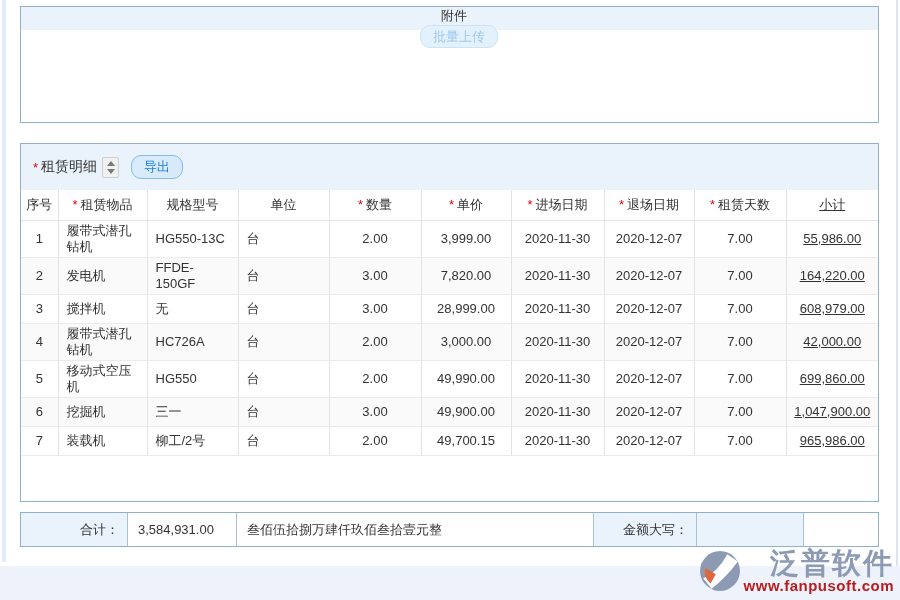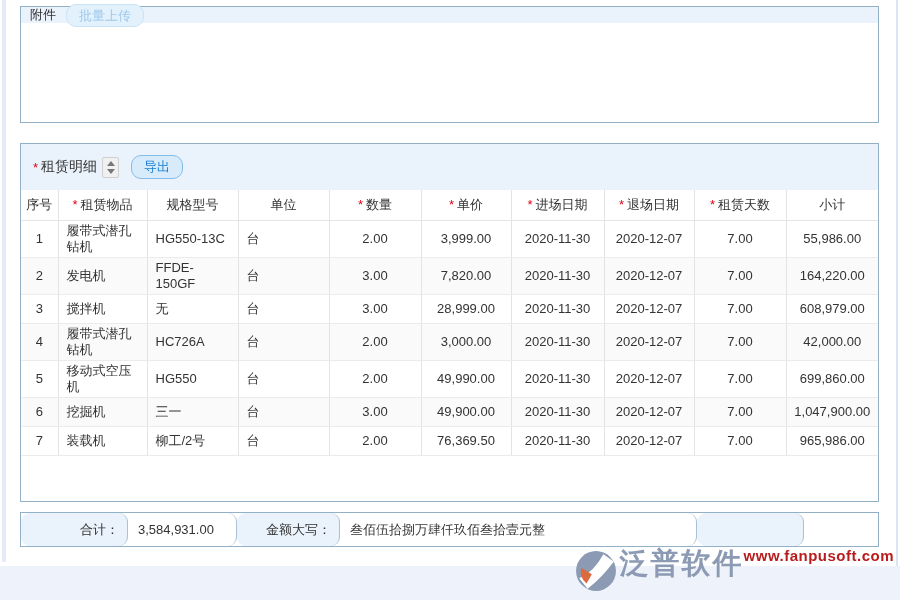--- a/index.html
+++ b/index.html
@@ -10,21 +10,21 @@
   }
   .left-strip { position:absolute; left:2px; top:0; width:4px; height:562px; background:#E3ECF8; }
   .right-line { position:absolute; left:896px; top:0; width:2px; height:566px; background:#DCE6F2; }
   .bottom-strip { position:absolute; left:0; top:566px; width:900px; height:34px; background:#EEF3FB; }
 
   .panel { position:absolute; left:20px; width:859px; background:#fff; border:1px solid #93B1C6; }
   .panel-attach { top:6px; height:117px; }
   .panel-rental { top:143px; height:359px; }
 
   .panel-header { background:#EAF2FB; display:flex; align-items:center; }
-  .panel-attach .panel-header { height:16px; padding-left:9px; }
+  .panel-attach .panel-header { height:23px; padding-left:9px;flex-direction:column; }
   .panel-rental .panel-header { height:46px; padding-left:12px; }
   .panel-title { font-size:13px; color:#333; }
   .panel-rental .panel-title { font-size:14px; }
   .req { color:#E60012; margin-right:3px; font-size:13px; }
 
   .btn-soft {
     margin-left:10px; height:23px; padding:0 12px; font-size:13px; line-height:21px;
     background:#E3F1FD; border:1px solid #C9E4F7; color:#9FC9EA; border-radius:10px; cursor:pointer;
   }
   .btn-export {
@@ -49,40 +49,40 @@
   .attach-table th.left { text-align:left; padding-left:18px; }
 
   
   .rental-table th {
     height:30px; text-align:center; border-right:1px solid #E3E3E3; border-bottom:1px solid #E5E5E5;
   }
   .rental-table td {
     height:29px; text-align:center; padding:2px 6px; line-height:16px;
     border-right:1px solid #E3E3E3; border-bottom:1px solid #EBEBEB;
   }
-  .rental-table th:last-child, .rental-table td:last-child { border-right:none; }
+  .rental-table th:last-child, .rental-table td:last-child { border-right:none;text-decoration:underline; }
   .rental-table tbody tr:nth-child(even) td { background:#FAFAFA; }
   .rental-table td.al { text-align:left; padding-left:8px; }
 
   
   .totals-bar {
     position:absolute; left:20px; top:512px; width:859px; height:35px;
     border:1px solid #93B1C6; display:flex; background:#fff;
   }
-  .tcell { height:100%; display:flex; align-items:center; border-right:1px solid #A9C1D4;border-radius:9px; }
+  .tcell { height:100%; display:flex; align-items:center; border-right:1px solid #A9C1D4; }
   .tcell:last-child { border-right:none; }
   .tcell.lab { background:#EAF2FB; justify-content:flex-end; padding-right:8px; }
   .tcell.val { background:#fff; justify-content:flex-start; padding-left:10px; }
   .tc1 { width:107px; } .tc2 { width:109px; } .tc3 { width:103px; }
   .tc4 { width:357px; } .tc5 { width:107px; } .tc6 { flex:1; }
 
   
   .footer-logo { position:absolute; right:6px; top:548px; display:flex; align-items:flex-start; }
   .logo-icon { width:42px; height:42px; margin-right:3px; margin-top:2px; }
-  .logo-texts { display:flex; flex-direction:row; text-align:right; }
+  .logo-texts { display:flex; flex-direction:column; text-align:right; }
   .brand { font-size:29px; font-weight:bold; color:#8C9BB3; letter-spacing:2px; line-height:30px; }
   .site-url { font-size:15px; font-weight:bold; color:#b91c1c; letter-spacing:0.5px; line-height:16px; }
 </style>
 </head>
 <body>
 
 <div class="left-strip"></div>
 <div class="right-line"></div>
 <div class="bottom-strip"></div>
 
@@ -202,35 +202,35 @@
         <td>2020-12-07</td>
         <td>7.00</td>
         <td>1,047,900.00</td>
       </tr>
       <tr>
         <td>7</td>
         <td class="al">装载机</td>
         <td class="al">柳工/2号</td>
         <td class="al">台</td>
         <td>2.00</td>
-        <td>76,369.50</td>
+        <td>49,700.15</td>
         <td>2020-11-30</td>
         <td>2020-12-07</td>
         <td>7.00</td>
         <td>965,986.00</td>
       </tr>
     </tbody>
   </table>
 </div>
 
 <div class="totals-bar">
   <div class="tcell lab tc1">合计：</div>
   <div class="tcell val tc2">3,584,931.00</div>
+  <div class="tcell val tc4">叁佰伍拾捌万肆仟玖佰叁拾壹元整</div>
   <div class="tcell lab tc3">金额大写：</div>
-  <div class="tcell val tc4">叁佰伍拾捌万肆仟玖佰叁拾壹元整</div>
   <div class="tcell lab tc5"></div>
   <div class="tcell val tc6"></div>
 </div>
 
 <div class="footer-logo">
   <svg class="logo-icon" viewBox="0 0 40 40">
     <circle cx="20" cy="20" r="19" fill="#8C9BB3"></circle>
     <path d="M4 27 Q 18 21 27 4 L 37 11 Q 26 26 12 37 Z" fill="#ffffff"></path>
     <path d="M6 17 a 14 14 0 0 0 5 15 L 16 23 Z" fill="#DD6A3F"></path>
   </svg>

